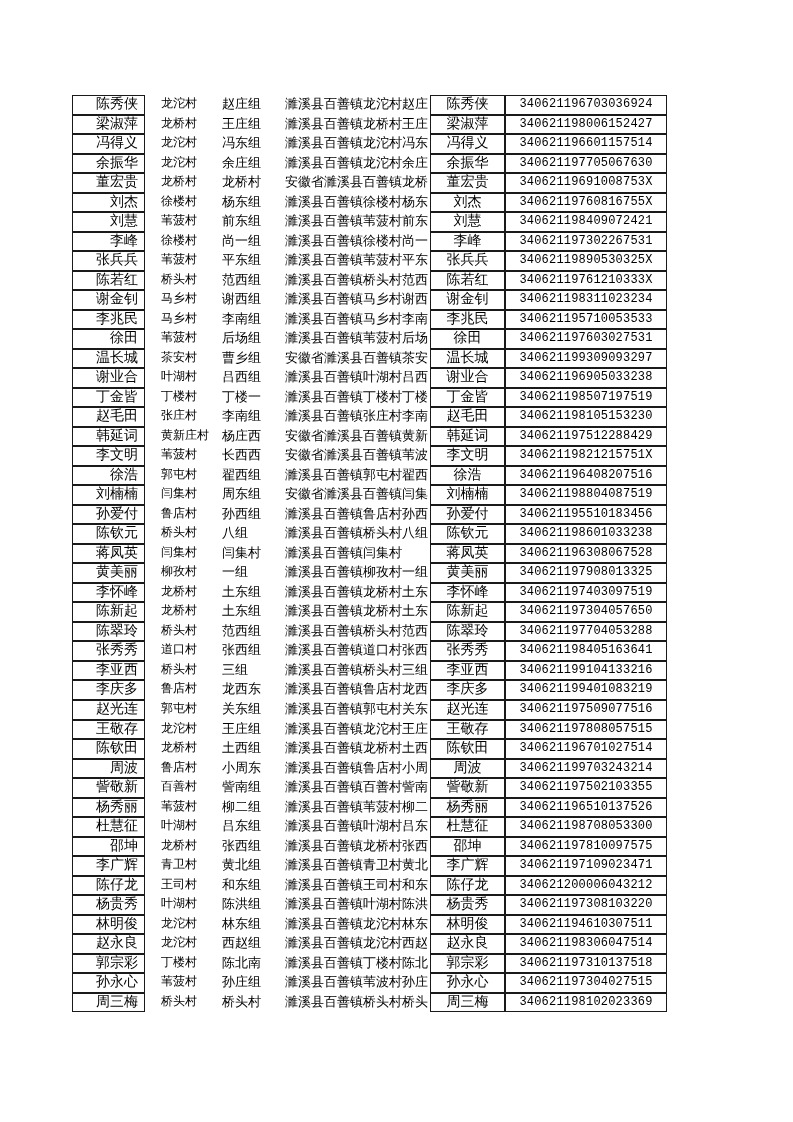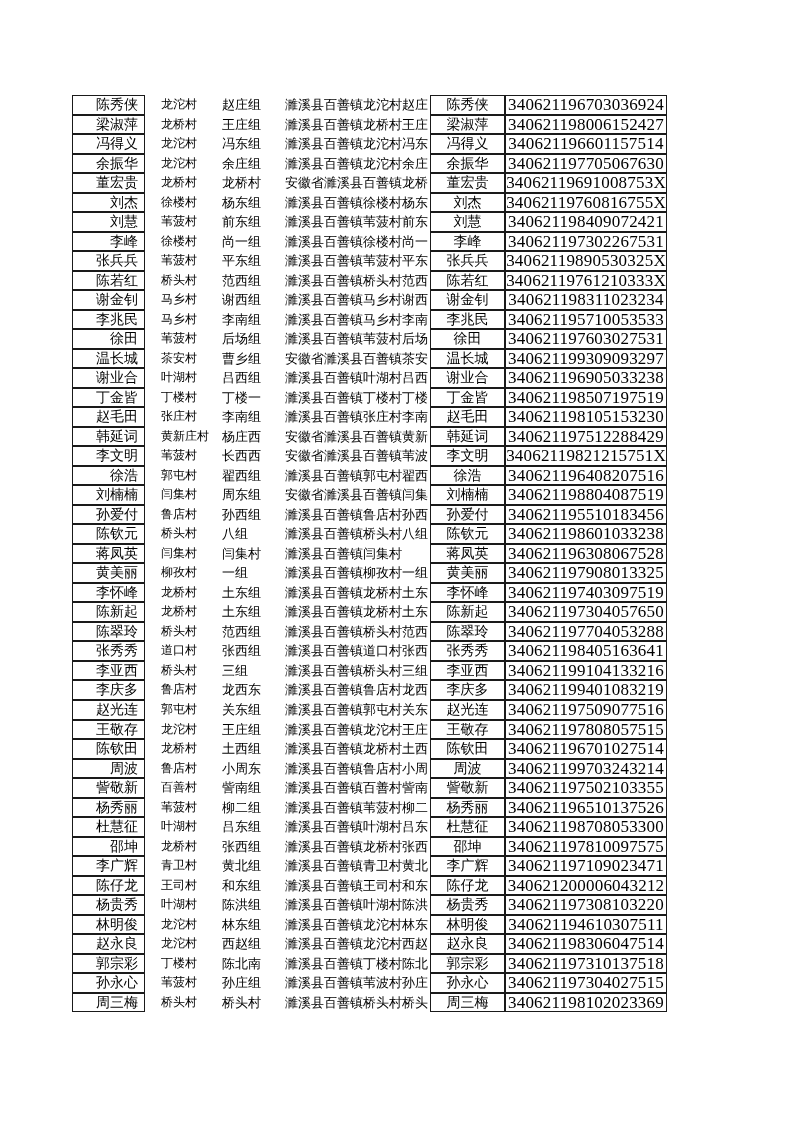--- a/index.html
+++ b/index.html
@@ -1,20 +1,20 @@
 <!DOCTYPE html>
 <html><head>
 <meta charset="utf-8">
 <style>
   html,body { margin:0; padding:0; }
   .page {
     position:relative;
     width:793px; height:1122px;
     background:#ffffff;
-    font-family:Liberation Serif, serif;
+    font-family:Liberation Mono, monospace;
     color:#000000;
     overflow:hidden;
   }
   .col { position:absolute; top:95px; }
   .cell {
     height:19.53px;
     line-height:19.53px;
     white-space:nowrap;
     box-sizing:border-box;
   }
@@ -35,21 +35,21 @@
   #col-address { left:285px; width:390px; z-index:1; }
   #col-address .cell { font-size:13px; overflow:visible; }
   
   #right-table { left:430px; width:237px; z-index:2; background:#ffffff; }
   .rrow { display:flex; height:19.53px; }
   .rrow .cell { background:#ffffff; box-shadow: inset 0 0 0 1px #1a1a1a; }
   .rrow .r-name {
     width:75px; text-align:center; font-size:14px;
   }
   .rrow .r-id {
-    width:162px; text-align:center; font-size:17px;
+    width:162px; text-align:center; font-size:12px;
     letter-spacing:0.2px;
   }
 </style>
 </head>
 <body>
 
 <div class="page">
   <div id="col-names" class="col">
       <div class="cell">陈秀侠</div>
       <div class="cell">梁淑萍</div>

